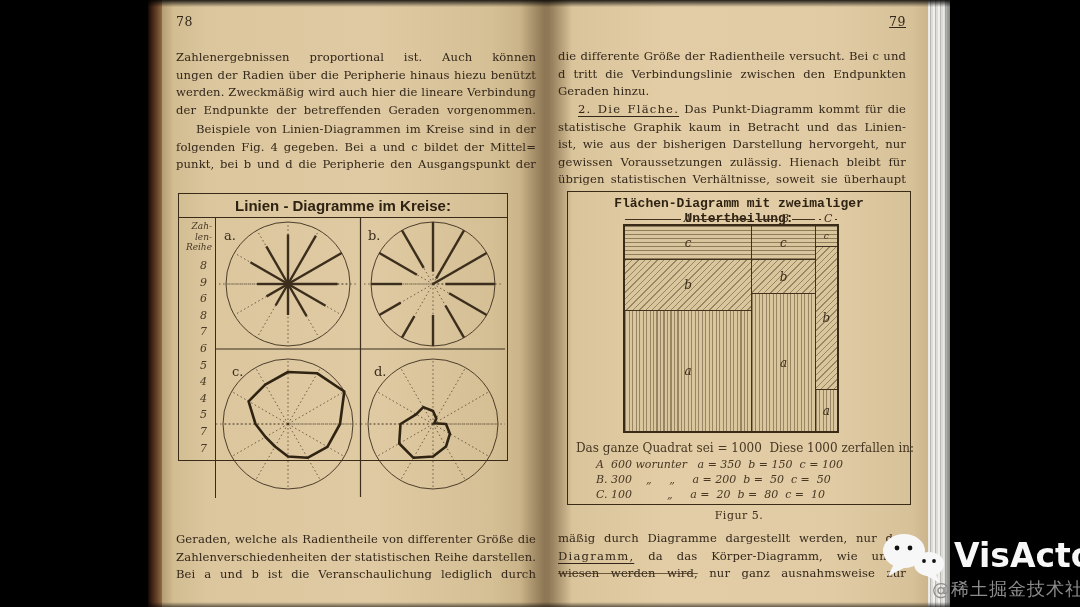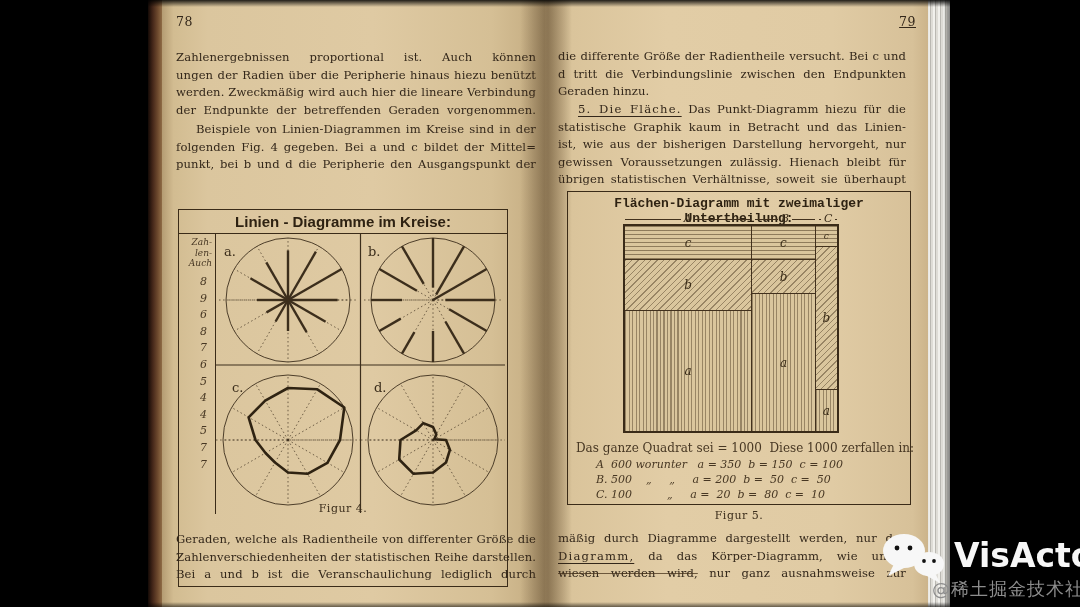--- a/index.html
+++ b/index.html
@@ -24,21 +24,21 @@
   .hdr-head{position:absolute;top:14px;left:0;right:0;text-align:center;font-size:12.5px;letter-spacing:1px;}
   .para{position:absolute;}
   .ln{font-size:11.6px;line-height:17.6px;height:17.6px;text-align:justify;text-align-last:justify;
       letter-spacing:.1px;overflow:hidden;}
   .ln.end{text-align-last:left;}
   .ln.ind{padding-left:20px;}
   .u{text-decoration:underline;text-decoration-thickness:1px;text-underline-offset:2.5px;}
   .lead{letter-spacing:1.2px;}
   .strike{text-decoration:line-through;text-decoration-color:rgba(70,50,25,.75);}
   
-  .fig4{position:absolute;left:16px;top:209px;width:330px;height:378px;box-sizing:border-box;
+  .fig4{position:absolute;left:16px;top:193px;width:330px;height:268px;box-sizing:border-box;
         border:1.6px solid #3a2b18;}
   .fig4-title{height:23px;line-height:23px;text-align:center;border-bottom:1.6px solid #3a2b18;
         font-family:"Liberation Sans",sans-serif;font-weight:bold;font-size:15px;color:#2e2212;}
   .fig4-body{display:flex;height:280px;}
   .fig4-axis{width:37px;border-right:1.3px solid #3a2b18;position:relative;box-sizing:border-box;}
   .axis-head{position:absolute;top:3px;left:0;right:3px;text-align:right;
         font-style:italic;font-size:9px;line-height:10.5px;color:#473723;}
   .axis-num{position:absolute;right:8px;font-style:italic;font-size:11px;color:#473723;}
   .fig4 svg{display:block;}
   .plbl{font-family:"DejaVu Serif",serif;font-size:13px;fill:#3c2e1c;}
@@ -97,21 +97,21 @@
         <div class="ln">punkt, bei b und d die Peripherie den Ausgangspunkt der</div>
       </div>
 
       <div class="fig4">
         <div class="fig4-title">Linien - Diagramme im Kreise:</div>
         <div class="fig4-body">
           <div class="fig4-axis">
             <div class="axis-head">
               <div>Zah-</div>
               <div>len-</div>
-              <div>Auch</div>
+              <div>Reihe</div>
             </div>
             <div id="fig4-nums">
                 <span class="axis-num" style="top: 41px;">8</span>
                 <span class="axis-num" style="top: 57.6px;">9</span>
                 <span class="axis-num" style="top: 74.2px;">6</span>
                 <span class="axis-num" style="top: 90.8px;">8</span>
                 <span class="axis-num" style="top: 107.4px;">7</span>
                 <span class="axis-num" style="top: 124px;">6</span>
                 <span class="axis-num" style="top: 140.6px;">5</span>
                 <span class="axis-num" style="top: 157.2px;">4</span>
@@ -214,39 +214,38 @@
                 <line x1="217" y1="206" x2="160.70834875401147" y2="238.5" stroke="#3c2e1c" stroke-width="0.7" stroke-dasharray="1.5 2.6"></line>
                 <line x1="217" y1="206" x2="152" y2="206" stroke="#3c2e1c" stroke-width="0.7" stroke-dasharray="1.5 2.6"></line>
                 <line x1="217" y1="206" x2="160.7083487540115" y2="173.5" stroke="#3c2e1c" stroke-width="0.7" stroke-dasharray="1.5 2.6"></line>
                 <line x1="217" y1="206" x2="184.49999999999997" y2="149.7083487540115" stroke="#3c2e1c" stroke-width="0.7" stroke-dasharray="1.5 2.6"></line>
                 <polygon points="217.0,193.0 220.3,200.4 218.3,205.3 230.0,206.0 233.9,215.8 230.0,228.5 217.0,238.5 197.5,239.8 183.2,225.5 184.5,206.0 200.1,196.3 207.3,189.1" fill="none" stroke="#2f2312" stroke-width="2.6" stroke-linejoin="round"></polygon>
                 <text x="158" y="158" class="plbl">d.</text>
               </g>
             </svg>
         </div>
       </div>
-      <div class="fig-caption" style="top:502px;left:16px;width:330px;">Figur 4.</div>
 
       <div class="para" style="top:531px;left:14px;width:360px;">
         <div class="ln">Geraden, welche als Radientheile von differenter Größe die</div>
         <div class="ln">Zahlenverschiedenheiten der statistischen Reihe darstellen.</div>
         <div class="ln">Bei a und b ist die Veranschaulichung lediglich durch</div>
       </div>
     </div>
 
     <div class="page page-right">
-      <div class="hdr-no" style="right:12px;text-decoration:underline;">79</div>
+      <div class="hdr-no" style="right:22px;text-decoration:underline;">79</div>
 
       <div class="para" style="top:48px;left:13px;width:348px;">
         <div class="ln">die differente Größe der Radientheile versucht.  Bei c und</div>
         <div class="ln">d tritt die Verbindungslinie zwischen den Endpunkten dieser</div>
         <div class="ln end">Geraden hinzu.</div>
       </div>
       <div class="para" style="top:101px;left:13px;width:348px;">
-        <div class="ln ind"><span class="u lead">5. Die Fläche.</span><span> </span><span>Das Punkt-Diagramm hiezu für die</span></div>
+        <div class="ln ind"><span class="u lead">2. Die Fläche.</span><span> </span><span>Das Punkt-Diagramm kommt für die</span></div>
         <div class="ln">statistische Graphik kaum in Betracht und das Linien-Diagramm</div>
         <div class="ln">ist, wie aus der bisherigen Darstellung hervorgeht, nur unter</div>
         <div class="ln">gewissen Voraussetzungen zulässig.  Hienach bleibt für alle</div>
         <div class="ln">übrigen statistischen Verhältnisse, soweit sie überhaupt zweck=</div>
       </div>
 
       <div class="fig5">
         <div class="fig5-title">Flächen-Diagramm mit zweimaliger Untertheilung:</div>
         <div class="fig5-brackets" id="fig5-brackets">
             <div class="bracket" style="width: 60%;">
@@ -295,21 +294,21 @@
               <div class="mseg hatch-b" style="height: 70%;">
                 <span class="mlbl">b</span>
               </div>
               <div class="mseg hatch-a" style="height: 20%;">
                 <span class="mlbl">a</span>
               </div>
             </div>
           </div>
         <div class="fig5-note">Das ganze Quadrat sei = 1000  Diese 1000 zerfallen in:</div>
         <div class="fig5-row" style="top:266px;">A  600 worunter   a = 350  b = 150  c = 100</div>
-        <div class="fig5-row" style="top:281px;">B. 500    „     „     a = 200  b =  50  c =  50</div>
+        <div class="fig5-row" style="top:281px;">B. 300    „     „     a = 200  b =  50  c =  50</div>
         <div class="fig5-row" style="top:296px;">C. 100          „     a =  20  b =  80  c =  10</div>
       </div>
       <div class="fig-caption" style="top:509px;left:22px;width:344px;">Figur 5.</div>
 
       <div class="para" style="top:530px;left:13px;width:348px;">
         <div class="ln"><span>mäßig durch Diagramme dargestellt werden, nur </span><span class="u">das Flächen=</span></div>
         <div class="ln"><span class="u lead">Diagramm,</span><span> da das Körper-Diagramm, wie unten nachge=</span></div>
         <div class="ln"><span class="strike">wiesen werden wird,</span><span> nur ganz ausnahmsweise zur Anwendung</span></div>
       </div>
     </div>

